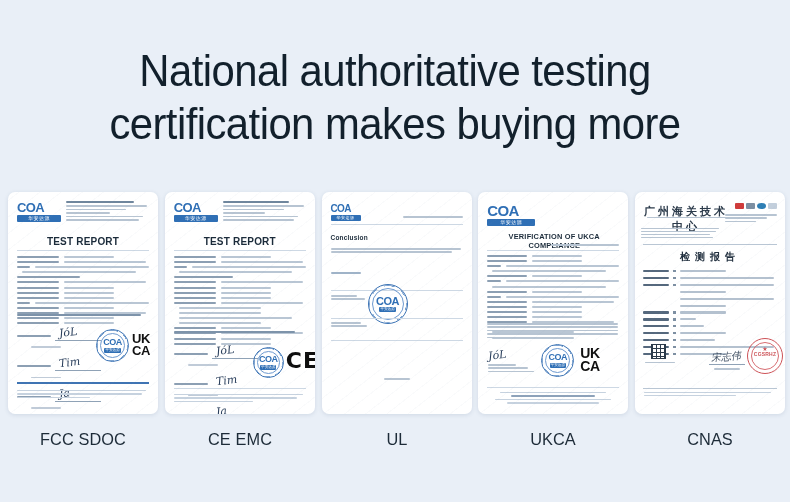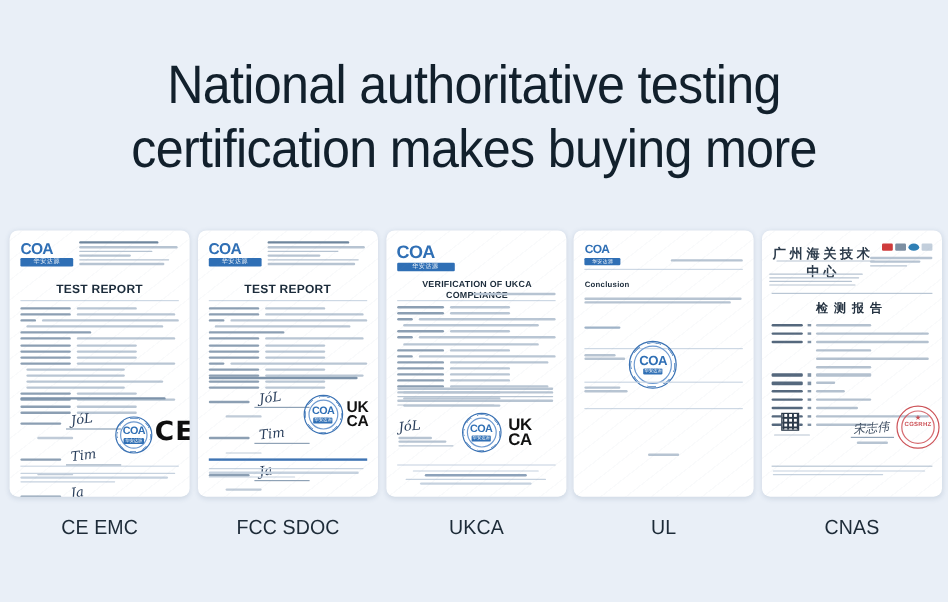--- a/index.html
+++ b/index.html
@@ -160,20 +160,132 @@
 
     <div class="cardwrap">
       <div class="card">
 
         <div class="logo">
           <div class="coa">COA</div>
           <div class="cn">华安达源</div>
         </div>
 
         <div class="hdrtxt">
+          <div class="ln t1" style="width:80%"></div>
+          <div class="tiny" style="width:95%"></div>
+          <div class="tiny" style="width:70%"></div>
+          <div class="tiny" style="width:52%"></div>
+          <div class="tiny" style="width:90%"></div>
+          <div class="tiny" style="width:86%"></div>
+        </div>
+
+        <div class="doctitle" style="top:44px;font-size:10px">TEST REPORT</div>
+        <div class="rule" style="top:58px"></div>
+
+        <div class="kv" style="top:64px">
+          <div class="row">
+              <div class="k"></div>
+              <div class="v s"></div>
+            </div>
+          <div class="row">
+              <div class="k"></div>
+              <div class="v m"></div>
+            </div>
+          <div class="row">
+              <div class="k"></div>
+              <div class="v l"></div>
+            </div>
+          <div class="row">
+              <div class="k" style="width:0"></div>
+              <div class="v l"></div>
+            </div>
+          <div class="row">
+              <div class="k" style="width:48%"></div>
+              <div class="v" style="flex:0 0 0"></div>
+            </div>
+          <div class="row">
+              <div class="k"></div>
+              <div class="v m"></div>
+            </div>
+          <div class="row">
+              <div class="k"></div>
+              <div class="v s"></div>
+            </div>
+          <div class="row">
+              <div class="k"></div>
+              <div class="v s"></div>
+            </div>
+          <div class="row">
+              <div class="k"></div>
+              <div class="v s"></div>
+            </div>
+          <div class="row">
+              <div class="k"></div>
+              <div class="v l"></div>
+            </div>
+          <div class="row">
+              <div class="k"></div>
+              <div class="v s"></div>
+            </div>
+          <div class="row">
+              <div class="k"></div>
+              <div class="v m"></div>
+            </div>
+          <div class="row">
+              <div class="k"></div>
+              <div class="v s"></div>
+            </div>
+          <div class="row">
+              <div class="k"></div>
+              <div class="v s"></div>
+            </div>
+        </div>
+
+        <div class="pad" style="top:122px">
+          <div class="ln dark" style="width:94%;height:2px"></div>
+        </div>
+
+        <div class="sig" style="top:134px">
+          <div class="srow"><span class="lbl"></span> <span class="line"><span class="scribble">JóL</span></span><div class="sub"></div></div>
+          <div class="srow"><span class="lbl"></span> <span class="line"><span class="scribble">Tim</span></span><div class="sub"></div></div>
+          <div class="srow"><span class="lbl"></span> <span class="line"><span class="scribble">Ja</span></span><div class="sub"></div></div>
+        </div>
+
+        <div class="stamp" style="left:88px;top:137px;width:31px;height:31px">
+          <div class="ring"></div>
+          <div class="inner">
+            <div class="sc">COA</div>
+            <div class="scn">华安达源</div>
+          </div>
+        </div>
+
+        <div class="ukca" style="left:124px;top:141px">
+          <div>UK</div>
+          <div>CA</div>
+        </div>
+
+        <div class="ruleblue" style="top:190px"></div>
+        <div class="footnote" style="top:198px">
+          <div class="fl" style="width:98%"></div>
+          <div class="fl" style="width:95%"></div>
+          <div class="fl" style="width:55%"></div>
+        </div>
+      </div>
+      <div class="caption">FCC SDOC</div>
+    </div>
+
+    <div class="cardwrap">
+      <div class="card">
+
+        <div class="logo">
+          <div class="coa">COA</div>
+          <div class="cn">华安达源</div>
+        </div>
+
+        <div class="hdrtxt">
           <div class="ln t1" style="width:78%"></div>
           <div class="tiny" style="width:96%"></div>
           <div class="tiny" style="width:72%"></div>
           <div class="tiny" style="width:50%"></div>
           <div class="tiny" style="width:88%"></div>
           <div class="tiny" style="width:84%"></div>
         </div>
 
         <div class="doctitle" style="top:44px;font-size:10px">TEST REPORT</div>
         <div class="rule" style="top:58px"></div>
@@ -279,127 +391,71 @@
           <div class="fl" style="width:93%"></div>
           <div class="fl" style="width:60%"></div>
         </div>
       </div>
       <div class="caption">CE EMC</div>
     </div>
 
     <div class="cardwrap">
       <div class="card">
 
-        <div class="logo">
-          <div class="coa">COA</div>
-          <div class="cn">华安达源</div>
-        </div>
-
-        <div class="hdrtxt">
-          <div class="ln t1" style="width:80%"></div>
-          <div class="tiny" style="width:95%"></div>
-          <div class="tiny" style="width:70%"></div>
-          <div class="tiny" style="width:52%"></div>
-          <div class="tiny" style="width:90%"></div>
-          <div class="tiny" style="width:86%"></div>
-        </div>
-
-        <div class="doctitle" style="top:44px;font-size:10px">TEST REPORT</div>
-        <div class="rule" style="top:58px"></div>
-
-        <div class="kv" style="top:64px">
-          <div class="row">
-              <div class="k"></div>
-              <div class="v s"></div>
-            </div>
-          <div class="row">
-              <div class="k"></div>
-              <div class="v m"></div>
-            </div>
-          <div class="row">
-              <div class="k"></div>
-              <div class="v l"></div>
-            </div>
-          <div class="row">
-              <div class="k" style="width:0"></div>
-              <div class="v l"></div>
-            </div>
-          <div class="row">
-              <div class="k" style="width:48%"></div>
-              <div class="v" style="flex:0 0 0"></div>
-            </div>
-          <div class="row">
-              <div class="k"></div>
-              <div class="v m"></div>
-            </div>
-          <div class="row">
-              <div class="k"></div>
-              <div class="v s"></div>
-            </div>
-          <div class="row">
-              <div class="k"></div>
-              <div class="v s"></div>
-            </div>
-          <div class="row">
-              <div class="k"></div>
-              <div class="v s"></div>
-            </div>
-          <div class="row">
-              <div class="k"></div>
-              <div class="v l"></div>
-            </div>
-          <div class="row">
-              <div class="k"></div>
-              <div class="v s"></div>
-            </div>
-          <div class="row">
-              <div class="k"></div>
-              <div class="v m"></div>
-            </div>
-          <div class="row">
-              <div class="k"></div>
-              <div class="v s"></div>
-            </div>
-          <div class="row">
-              <div class="k"></div>
-              <div class="v s"></div>
-            </div>
-        </div>
-
-        <div class="pad" style="top:122px">
-          <div class="ln dark" style="width:94%;height:2px"></div>
-        </div>
-
-        <div class="sig" style="top:134px">
-          <div class="srow"><span class="lbl"></span> <span class="line"><span class="scribble">JóL</span></span><div class="sub"></div></div>
-          <div class="srow"><span class="lbl"></span> <span class="line"><span class="scribble">Tim</span></span><div class="sub"></div></div>
-          <div class="srow"><span class="lbl"></span> <span class="line"><span class="scribble">Ja</span></span><div class="sub"></div></div>
-        </div>
-
-        <div class="stamp" style="left:88px;top:137px;width:31px;height:31px">
+        <div class="logo" style="top:12px;width:30px">
+          <div class="coa" style="font-size:10px;line-height:10px">COA</div>
+          <div class="cn" style="font-size:4px;line-height:6px">华安达源</div>
+        </div>
+
+        <div style="position:absolute;right:9px;top:24px;width:60px">
+          <div class="tiny" style="width:100%"></div>
+        </div>
+        <div class="rule" style="top:32px"></div>
+
+        <div class="doctitle" style="top:42px;left:9px;right:auto;text-align:left;font-size:6.5px">Conclusion</div>
+
+        <div class="pad" style="top:56px">
+          <div class="tiny" style="width:99%"></div>
+          <div class="tiny" style="width:92%"></div>
+        </div>
+
+        <div style="position:absolute;left:9px;top:80px">
+          <div class="ln" style="width:30px;height:2px"></div>
+        </div>
+        <div class="rule" style="top:98px"></div>
+
+        <div style="position:absolute;left:9px;top:103px">
+          <div class="tiny" style="width:26px"></div>
+          <div class="tiny" style="width:34px"></div>
+        </div>
+
+        <div class="stamp" style="left:46px;top:92px;width:38px;height:38px">
           <div class="ring"></div>
           <div class="inner">
-            <div class="sc">COA</div>
+            <div class="sc" style="font-size:11px">COA</div>
             <div class="scn">华安达源</div>
           </div>
         </div>
 
-        <div class="ukca" style="left:124px;top:141px">
-          <div>UK</div>
-          <div>CA</div>
-        </div>
-
-        <div class="ruleblue" style="top:190px"></div>
-        <div class="footnote" style="top:198px">
-          <div class="fl" style="width:98%"></div>
-          <div class="fl" style="width:95%"></div>
-          <div class="fl" style="width:55%"></div>
+        <div class="rule" style="top:126px"></div>
+        <div style="position:absolute;left:9px;top:130px">
+          <div class="tiny" style="width:30px"></div>
+          <div class="tiny" style="width:36px"></div>
+        </div>
+
+        <div class="rule" style="top:148px"></div>
+        <div style="position:absolute;left:9px;top:153px">
+          <div class="tiny" style="width:76%;height:1.8px;background:#9aabbd"></div>
+        </div>
+
+        <div style="position:absolute;left:0;right:0;top:186px;text-align:center">
+          <div class="tiny" style="width:26px;margin:0 auto"></div>
         </div>
       </div>
-      <div class="caption">FCC SDOC</div>
+      <div class="caption">UL</div>
     </div>
 
     <div class="cardwrap">
       <div class="card">
 
         <div class="logo" style="top:12px;width:48px">
           <div class="coa" style="font-size:15px;line-height:14px">COA</div>
           <div class="cn">华安达源</div>
         </div>
 
@@ -516,76 +572,20 @@
           <div class="fl" style="width:88%;margin:0 auto 2px"></div>
           <div class="fl" style="width:70%;margin:0 auto"></div>
         </div>
       </div>
       <div class="caption">UKCA</div>
     </div>
 
     <div class="cardwrap">
       <div class="card">
 
-        <div class="logo" style="top:12px;width:30px">
-          <div class="coa" style="font-size:10px;line-height:10px">COA</div>
-          <div class="cn" style="font-size:4px;line-height:6px">华安达源</div>
-        </div>
-
-        <div style="position:absolute;right:9px;top:24px;width:60px">
-          <div class="tiny" style="width:100%"></div>
-        </div>
-        <div class="rule" style="top:32px"></div>
-
-        <div class="doctitle" style="top:42px;left:9px;right:auto;text-align:left;font-size:6.5px">Conclusion</div>
-
-        <div class="pad" style="top:56px">
-          <div class="tiny" style="width:99%"></div>
-          <div class="tiny" style="width:92%"></div>
-        </div>
-
-        <div style="position:absolute;left:9px;top:80px">
-          <div class="ln" style="width:30px;height:2px"></div>
-        </div>
-        <div class="rule" style="top:98px"></div>
-
-        <div style="position:absolute;left:9px;top:103px">
-          <div class="tiny" style="width:26px"></div>
-          <div class="tiny" style="width:34px"></div>
-        </div>
-
-        <div class="stamp" style="left:46px;top:92px;width:38px;height:38px">
-          <div class="ring"></div>
-          <div class="inner">
-            <div class="sc" style="font-size:11px">COA</div>
-            <div class="scn">华安达源</div>
-          </div>
-        </div>
-
-        <div class="rule" style="top:126px"></div>
-        <div style="position:absolute;left:9px;top:130px">
-          <div class="tiny" style="width:30px"></div>
-          <div class="tiny" style="width:36px"></div>
-        </div>
-
-        <div class="rule" style="top:148px"></div>
-        <div style="position:absolute;left:9px;top:153px">
-          <div class="tiny" style="width:76%;height:1.8px;background:#9aabbd"></div>
-        </div>
-
-        <div style="position:absolute;left:0;right:0;top:186px;text-align:center">
-          <div class="tiny" style="width:26px;margin:0 auto"></div>
-        </div>
-      </div>
-      <div class="caption">UL</div>
-    </div>
-
-    <div class="cardwrap">
-      <div class="card">
-
         <div class="cn-title" style="top:12px;font-size:11px;left:4px;right:52px">广州海关技术中心</div>
         <div class="cn-sub" style="top:26px;left:4px;right:52px">&nbsp;</div>
         <div style="position:absolute;left:12px;right:56px;top:25px">
           <div class="tiny" style="width:100%;height:1.3px"></div>
         </div>
 
         <div class="acc" style="right:8px;top:11px">
           <i style="background:#cf3b3b"></i>
           <i style="background:#7d8fa2"></i>
           <i style="background:#2f7fb5;border-radius:50%"></i>

